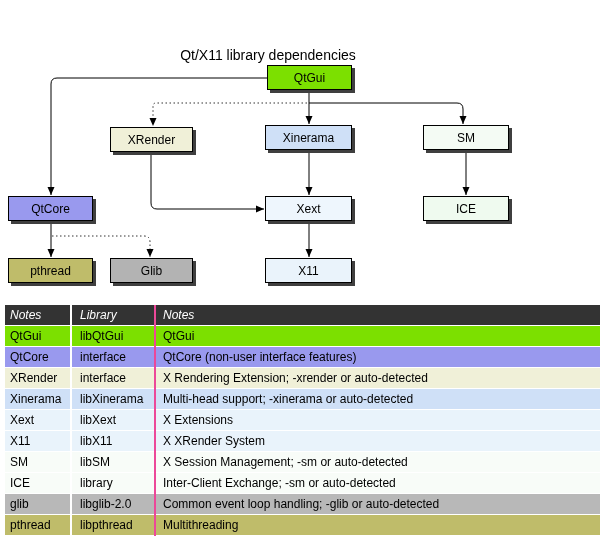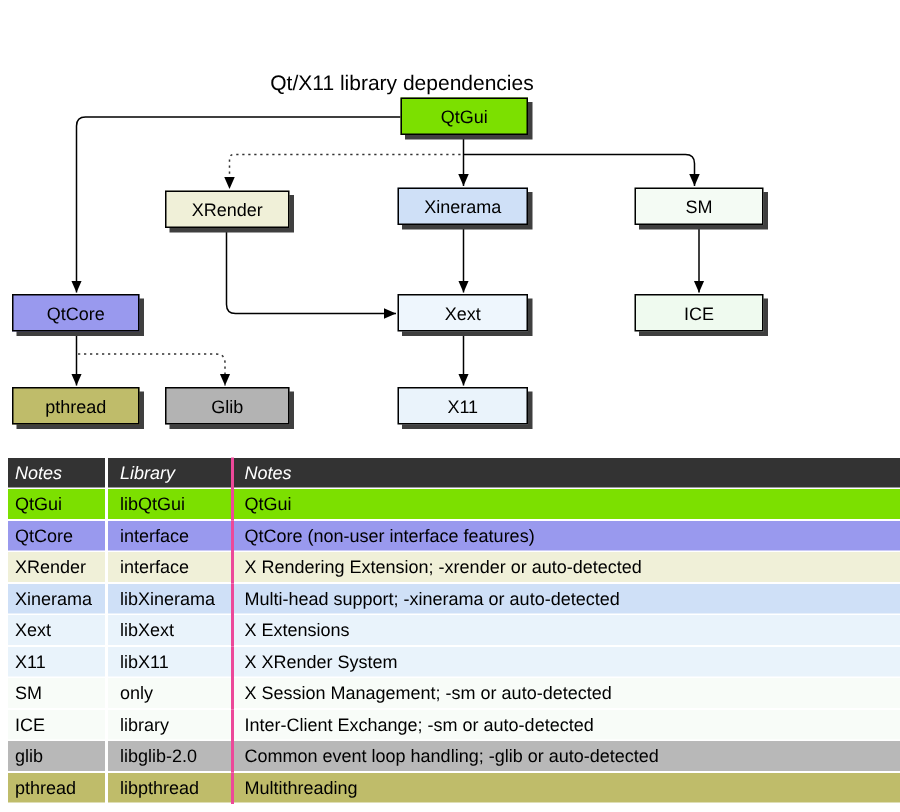--- a/index.html
+++ b/index.html
@@ -110,21 +110,21 @@
           <td>libXext</td>
           <td>X Extensions</td>
         </tr>
         <tr style="background: rgb(233, 243, 251);">
           <td>X11</td>
           <td>libX11</td>
           <td>X XRender System</td>
         </tr>
         <tr style="background: rgb(248, 252, 248);">
           <td>SM</td>
-          <td>only</td>
+          <td>libSM</td>
           <td>X Session Management; -sm or auto-detected</td>
         </tr>
         <tr style="background: rgb(248, 252, 248);">
           <td>ICE</td>
           <td>library</td>
           <td>Inter-Client Exchange; -sm or auto-detected</td>
         </tr>
         <tr style="background: rgb(184, 184, 184);">
           <td>glib</td>
           <td>libglib-2.0</td>

